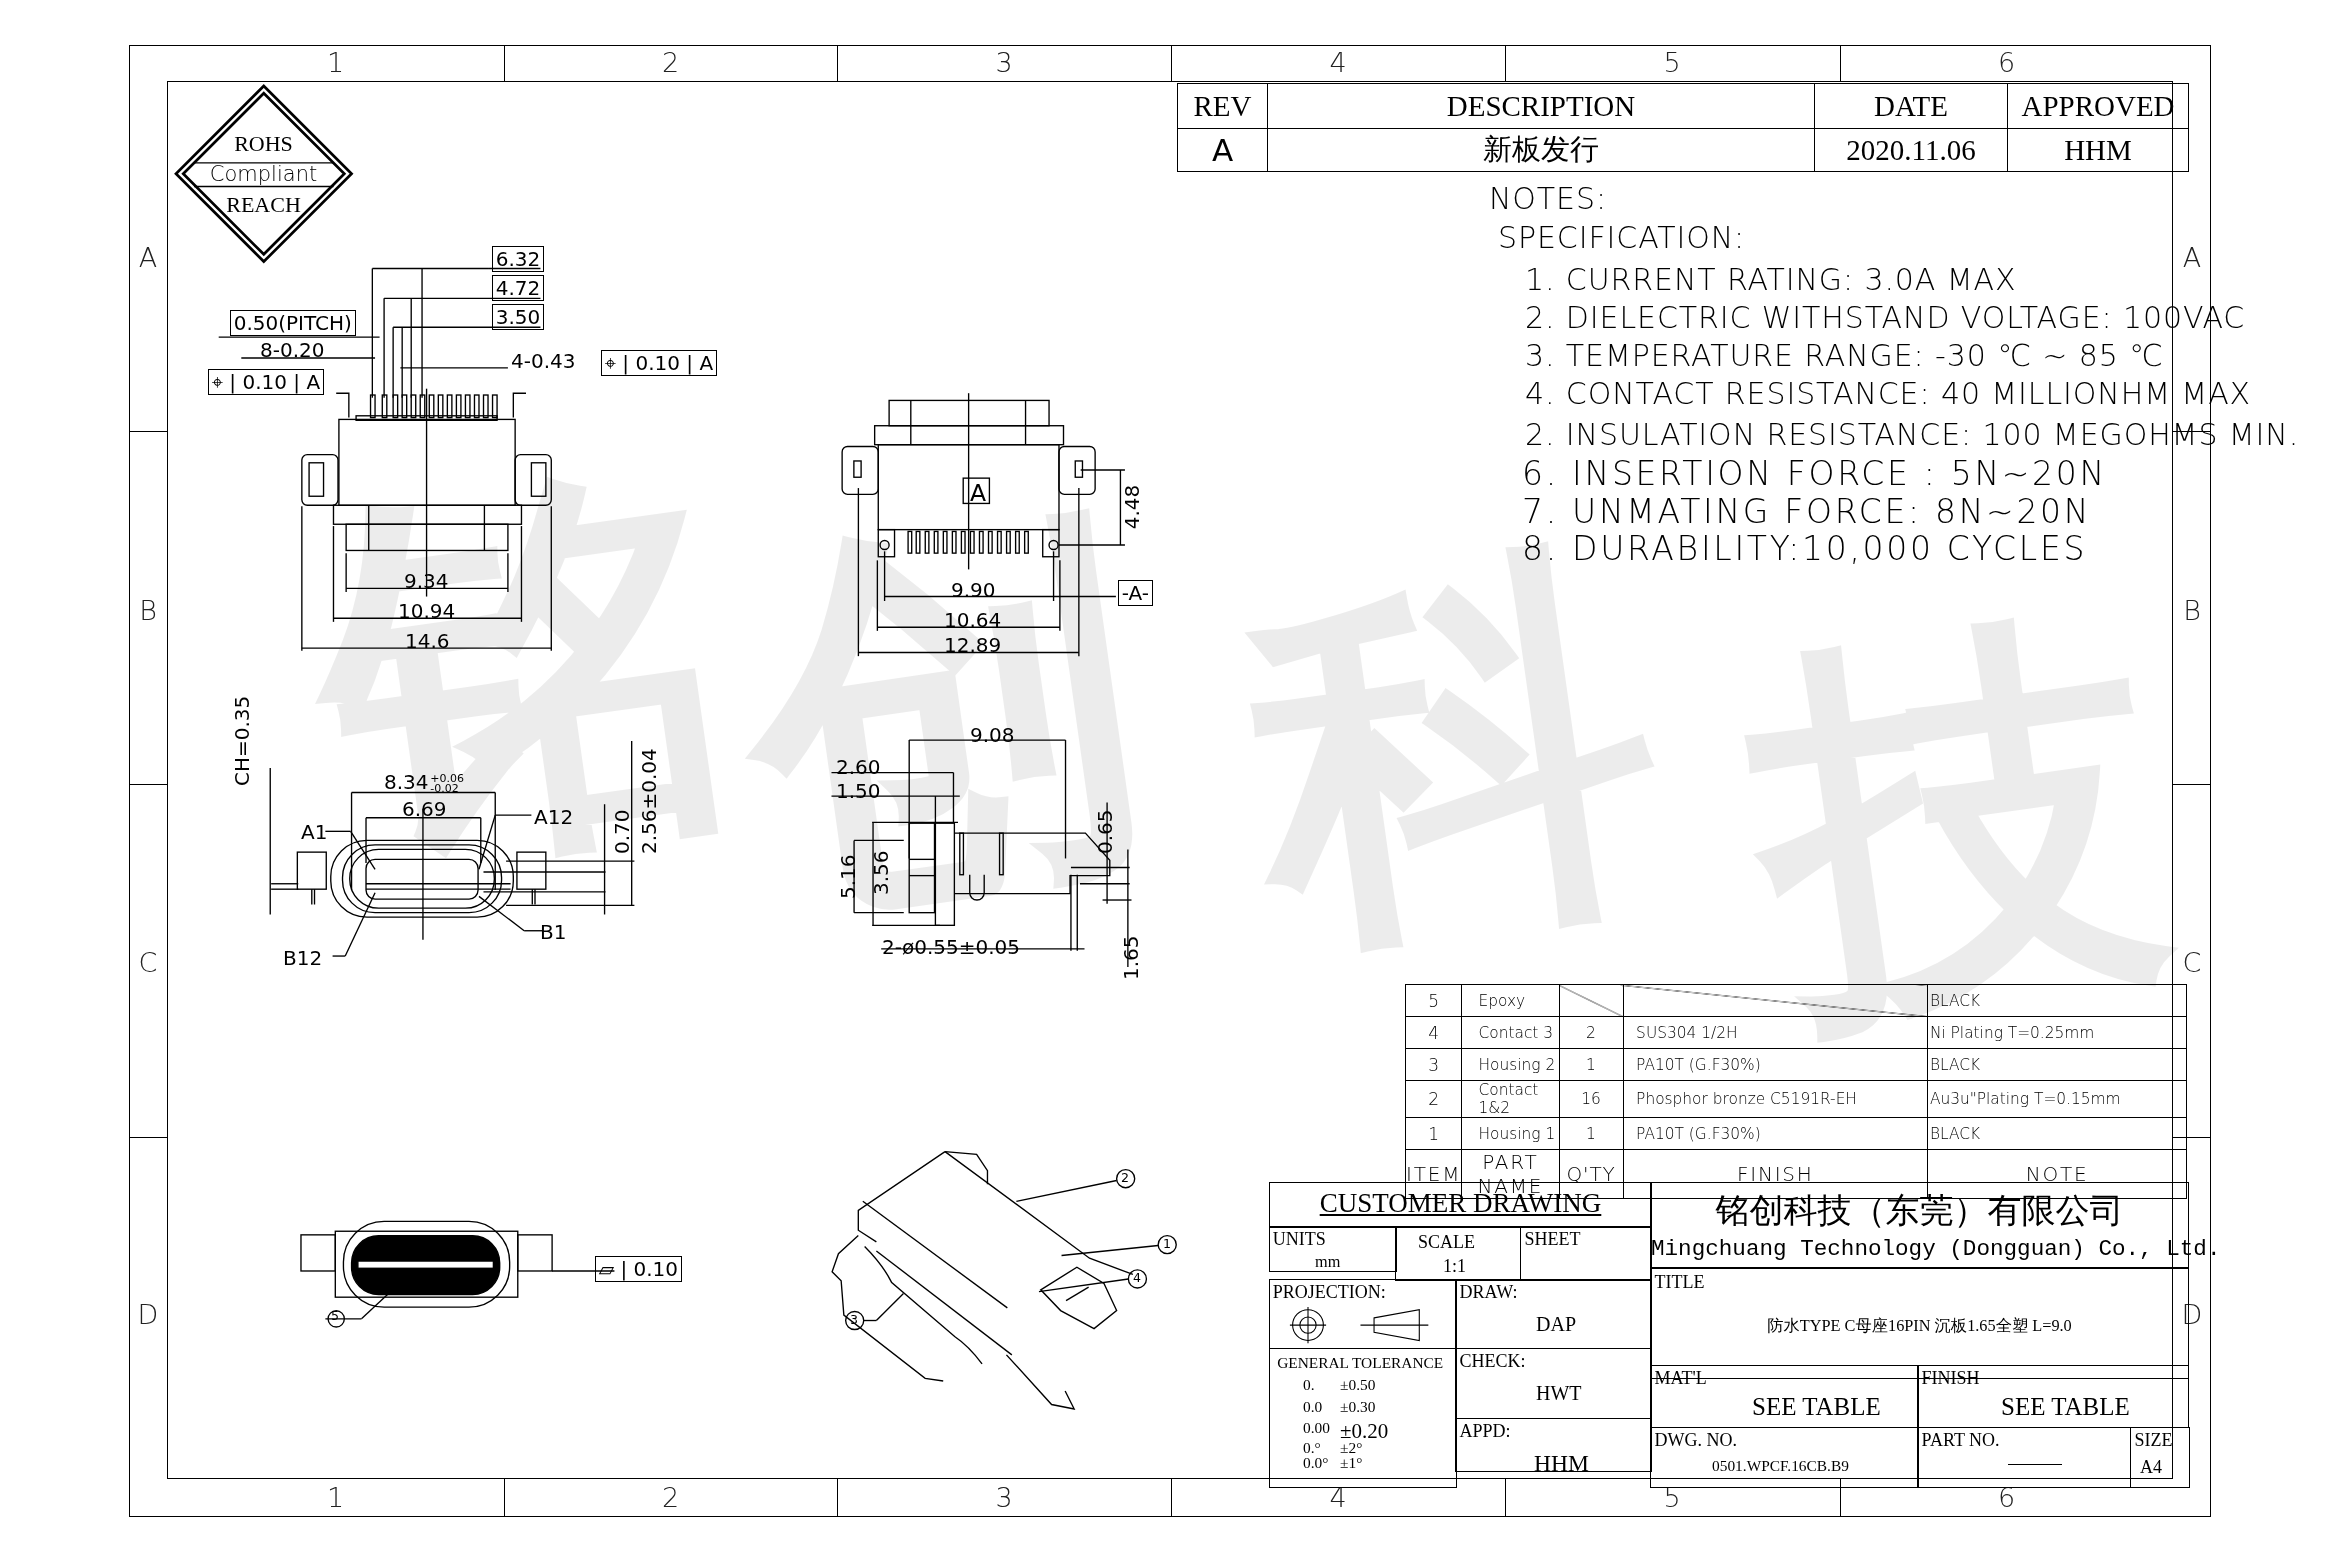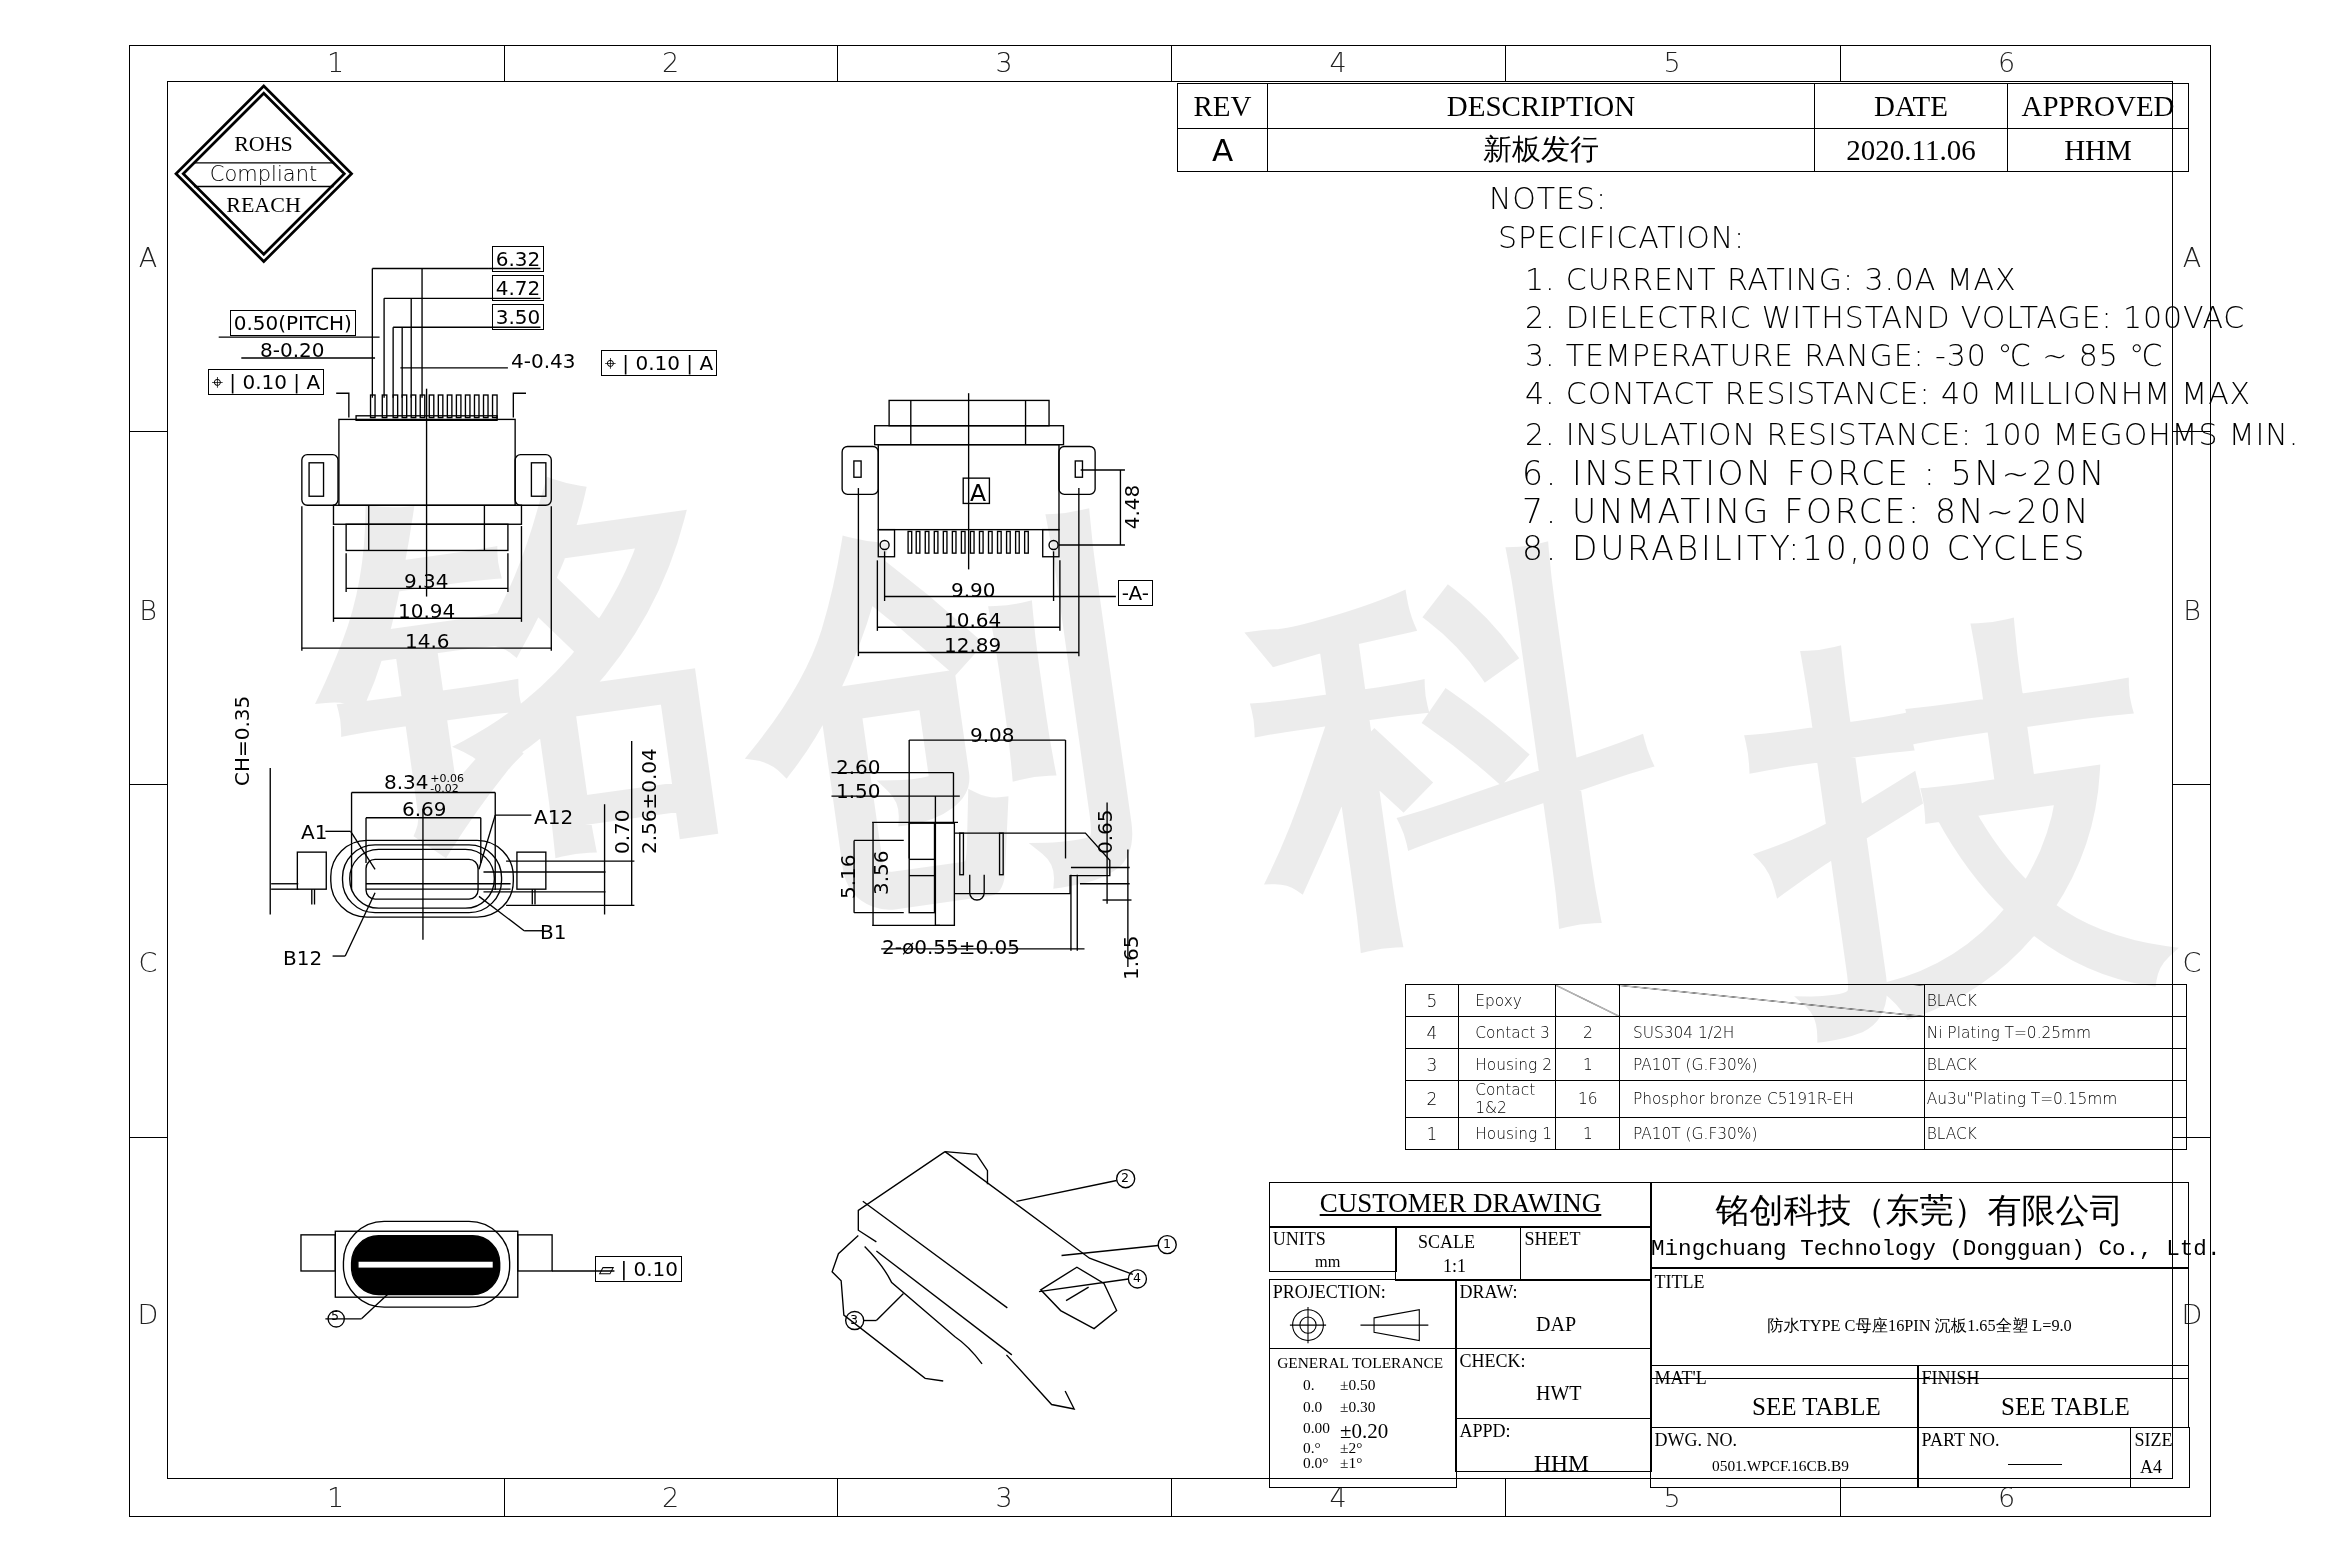--- a/index.html
+++ b/index.html
@@ -415,20 +415,27 @@
     <td style="font-size:15.4px;text-align:left;padding-left:12.6px;">Phosphor bronze C5191R-EH</td>
     <td style="font-size:15.4px;text-align:left;padding-left:1.8px;">Au3u"Plating T=0.15mm</td>
   </tr>
   <tr style="height:32px;">
     <td style="font-size:17px;">1</td>
     <td style="font-size:15.4px;text-align:left;padding-left:16.3px;">Housing 1</td>
     <td style="font-size:15.4px;">1</td>
     <td style="font-size:15.4px;text-align:left;padding-left:12.6px;">PA10T (G.F30%)</td>
     <td style="font-size:15.4px;text-align:left;padding-left:1.8px;">BLACK</td>
   </tr>
+  <tr style="height:36px;">
+    <td style="font-size:20px;letter-spacing:1.8px;">ITEM</td>
+    <td style="font-size:20px;letter-spacing:1.8px;">PART NAME</td>
+    <td style="font-size:20px;letter-spacing:0.9px;">Q'TY</td>
+    <td style="font-size:20px;letter-spacing:1.8px;">FINISH</td>
+    <td style="font-size:20px;letter-spacing:1.8px;">NOTE</td>
+  </tr>
 </tbody>
   </table>
 
 <div>
 
   <div class="tb-cell" style="left:1269px;top:1182px;width:383px;height:46px;">
     <div style="text-align:center;font-size:27px;margin-top:5.4px;text-decoration:underline;">CUSTOMER DRAWING</div>
   </div>
   <div class="tb-cell" style="left:1269px;top:1226px;width:128px;height:46px;padding-left:28px;">
     <div class="lbl" style="left:2.7px;top:1.8px;">UNITS</div>

